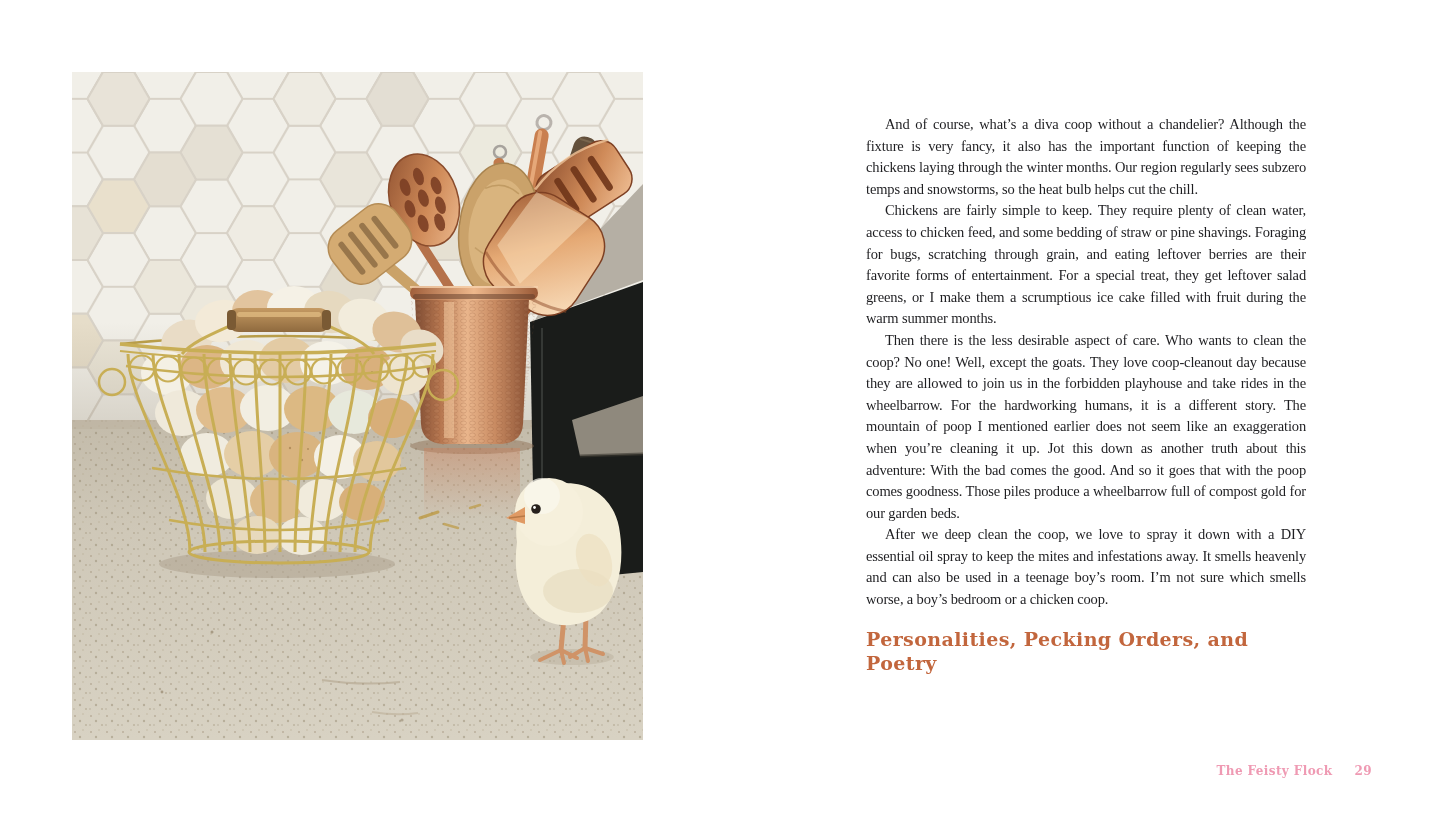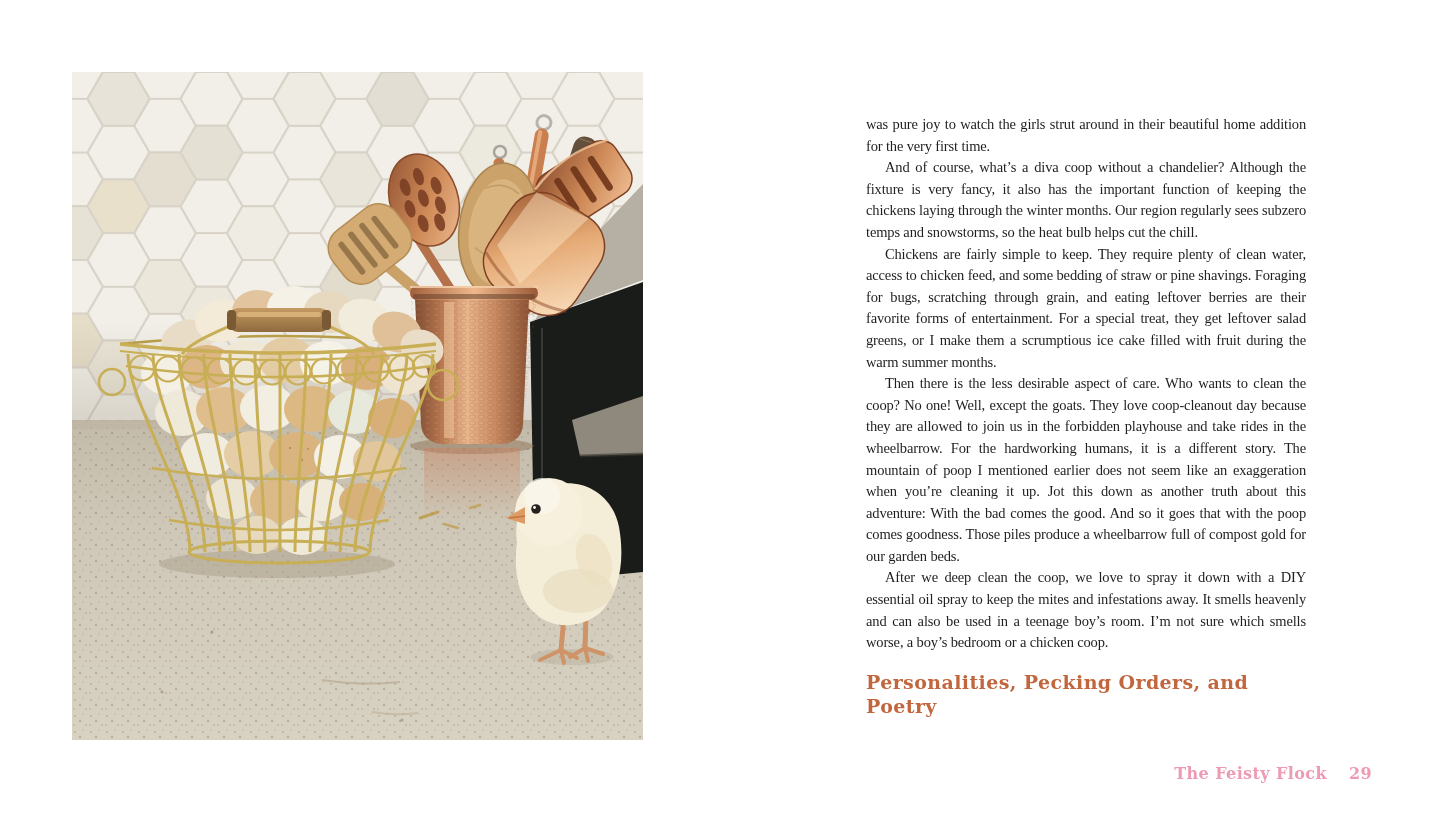--- a/index.html
+++ b/index.html
@@ -9,21 +9,21 @@
   .photo svg{display:block;width:100%;height:100%;}
   .text-col{position:absolute;left:866px;top:114px;width:440px;color:#1e1e21;
             font-size:14.5px;line-height:21.6px;letter-spacing:-0.15px;text-align:justify;}
   .text-col p{margin:0;}
   .text-col p.indent{text-indent:19px;}
   h2.section{font-family:"DejaVu Serif","Liberation Serif",serif;font-weight:bold;
              color:#c2663d;font-size:19px;line-height:24px;margin:16px 0 18px 0;
              letter-spacing:0.4px;text-align:left;}
   .folio{position:absolute;top:764px;right:73px;display:flex;gap:22px;align-items:flex-end;
          font-family:"DejaVu Serif","Liberation Serif",serif;font-weight:bold;
-         font-size:16px;color:#ef9ab3;letter-spacing:0.4px;}
+         font-size:12px;color:#ef9ab3;letter-spacing:0.4px;}
 </style>
 </head>
 <body>
 
 <div class="canvas">
 
   <div class="photo">
     <svg viewBox="0 0 571 668" preserveAspectRatio="none" role="img" aria-label="A gold wire basket filled with white, cream and brown eggs on a speckled counter, a hammered copper crock holding copper and wooden utensils against a white hexagon tile backsplash, and a pale yellow baby chick standing on the counter.">
       <defs>
         <polygon id="hx" points="-31,0 -15.5,-26.85 15.5,-26.85 31,0 15.5,26.85 -15.5,26.85"></polygon>
@@ -335,21 +335,20 @@
         <ellipse cx="522" cy="488" rx="17" ry="27" fill="#ecdfc0" opacity="0.7" transform="rotate(-18 522 488)"></ellipse>
         <polygon points="434,446 453,435 453,452" fill="#e09a64"></polygon>
         <line x1="437" y1="446" x2="453" y2="444" stroke="#b87947" stroke-width="1.5"></line>
         <circle cx="464" cy="437" r="4.8" fill="#26201c"></circle>
         <circle cx="462.5" cy="435.5" r="1.4" fill="#ffffff"></circle>
       </g>
     </svg>
   </div>
 
   <div class="text-col">
-    <p>was pure joy to watch the girls strut around in their beautiful home addition for the very first time.</p>
     <p class="indent">And of course, what’s a diva coop without a chandelier? Although the fixture is very fancy, it also has the important function of keeping the chickens laying through the winter months. Our region regularly sees subzero temps and snowstorms, so the heat bulb helps cut the chill.</p>
     <p class="indent">Chickens are fairly simple to keep. They require plenty of clean water, access to chicken feed, and some bedding of straw or pine shavings. Foraging for bugs, scratching through grain, and eating leftover berries are their favorite forms of entertainment. For a special treat, they get leftover salad greens, or I make them a scrumptious ice cake filled with fruit during the warm summer months.</p>
     <p class="indent">Then there is the less desirable aspect of care. Who wants to clean the coop? No one! Well, except the goats. They love coop-cleanout day because they are allowed to join us in the forbidden playhouse and take rides in the wheelbarrow. For the hardworking humans, it is a different story. The mountain of poop I mentioned earlier does not seem like an exaggeration when you’re cleaning it up. Jot this down as another truth about this adventure: With the bad comes the good. And so it goes that with the poop comes goodness. Those piles produce a wheelbarrow full of compost gold for our garden beds.</p>
     <p class="indent">After we deep clean the coop, we love to spray it down with a DIY essential oil spray to keep the mites and infestations away. It smells heavenly and can also be used in a teenage boy’s room. I’m not sure which smells worse, a boy’s bedroom or a chicken coop.</p>
     <h2 class="section">Personalities, Pecking Orders, and Poetry</h2>
   </div>
 
   <div class="folio">
     <span>The Feisty Flock</span>
     <span>29</span>

